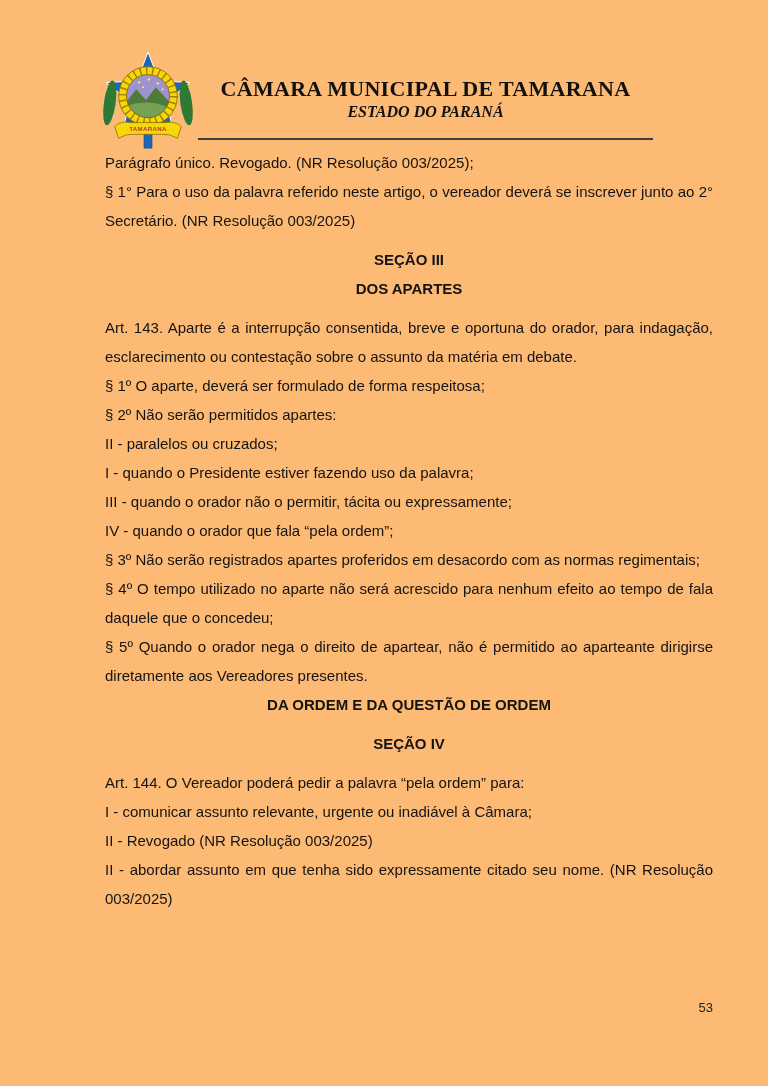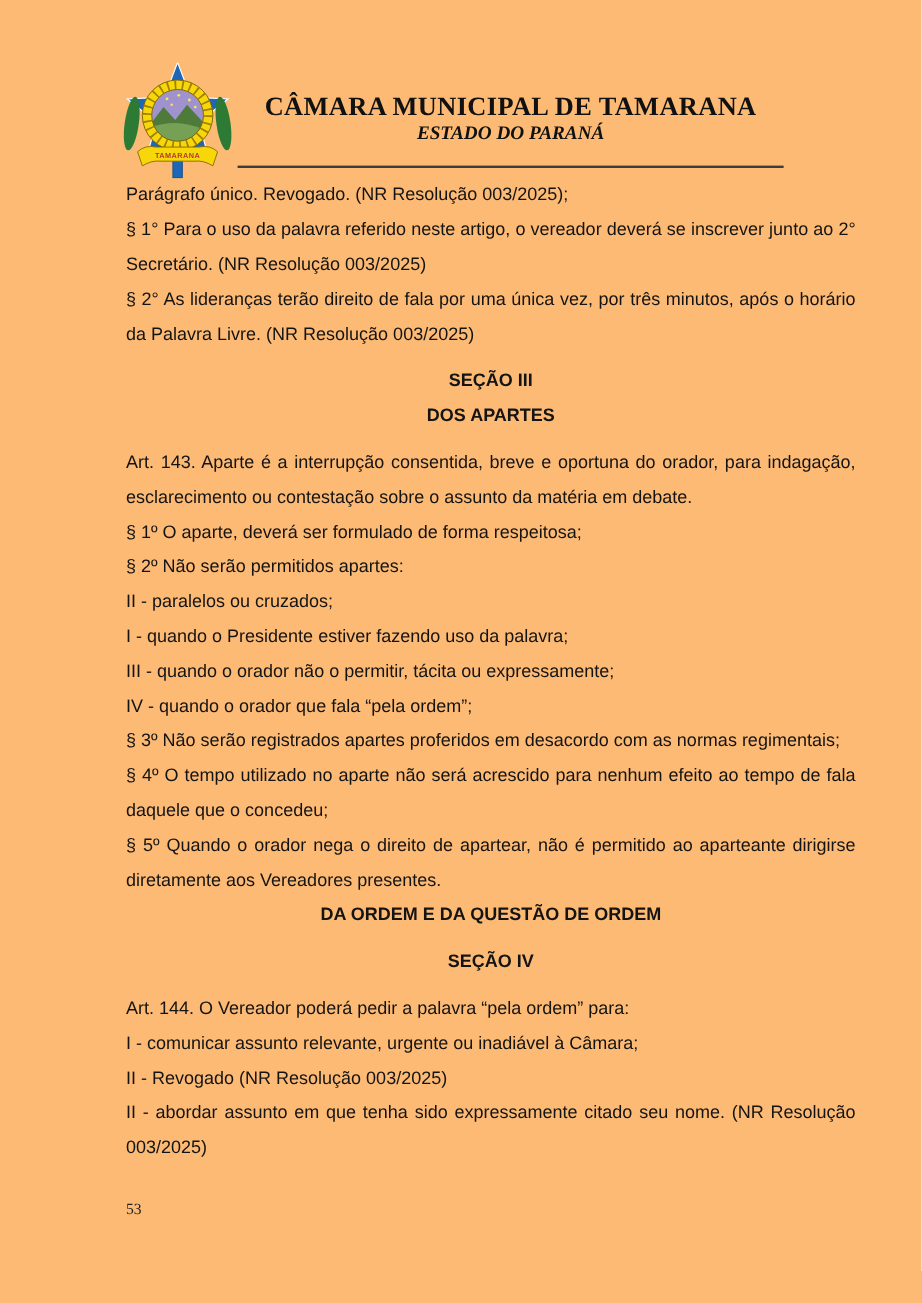--- a/index.html
+++ b/index.html
@@ -37,22 +37,22 @@
     font-size:15px;line-height:29px;
     text-align:justify;
   }
   .doc-body p{margin:0;padding:0;}
   .doc-body p.heading{text-align:center;font-weight:bold;}
   .doc-body p.gap{margin-top:10px;}
   .doc-body strong{font-weight:normal;}
   
   .page-number{
     position:absolute;left:105px;top:1000px;width:608px;
-    text-align:left;
-    font-family:Liberation Serif, serif;
+    text-align:right;
+    font-family:Liberation Sans, sans-serif;
     font-size:13px;color:#222;
   }
 </style>
 </head>
 <body>
 
 <div class="page">
 
   <svg class="logo" viewBox="0 0 96 100" xmlns="http://www.w3.org/2000/svg" aria-hidden="true">
 
@@ -87,21 +87,20 @@
 
   <div class="header-text">
     <div class="header-title">CÂMARA MUNICIPAL DE TAMARANA</div>
     <div class="header-subtitle">ESTADO DO PARANÁ</div>
   </div>
   <div class="header-rule"></div>
 
   <div class="doc-body">
       <p class="text"><span>Parágrafo único. Revogado. (NR Resolução 003/2025);</span></p>
       <p class="text"><span>§ 1° Para o uso da palavra referido neste artigo, o vereador deverá se inscrever junto ao 2° Secretário. (NR Resolução 003/2025)</span></p>
-      <p class="text"><span>§ 2° As lideranças terão direito de fala por uma única vez, por três minutos, após o horário da Palavra Livre. (NR Resolução 003/2025)</span></p>
       <p class="heading gap"><span>SEÇÃO III</span></p>
       <p class="heading"><span>DOS APARTES</span></p>
       <p class="text gap"><strong>Art. 143.</strong><span> Aparte é a interrupção consentida, breve e oportuna do orador, para indagação, esclarecimento ou contestação sobre o assunto da matéria em debate.</span></p>
       <p class="text"><span>§ 1º O aparte, deverá ser formulado de forma respeitosa;</span></p>
       <p class="text"><span>§ 2º Não serão permitidos apartes:</span></p>
       <p class="text"><span>II - paralelos ou cruzados;</span></p>
       <p class="text"><span>I - quando o Presidente estiver fazendo uso da palavra;</span></p>
       <p class="text"><span>III - quando o orador não o permitir, tácita ou expressamente;</span></p>
       <p class="text"><span>IV - quando o orador que fala “pela ordem”;</span></p>
       <p class="text"><span>§ 3º Não serão registrados apartes proferidos em desacordo com as normas regimentais;</span></p>

